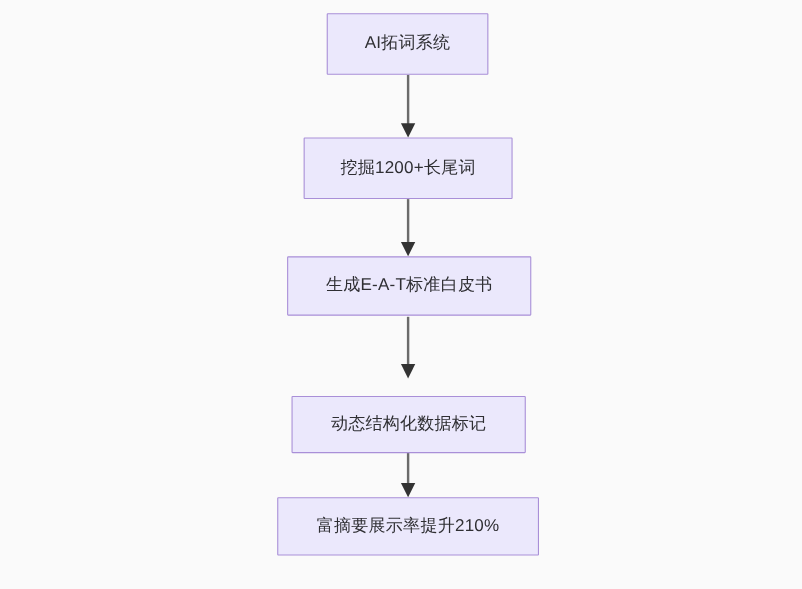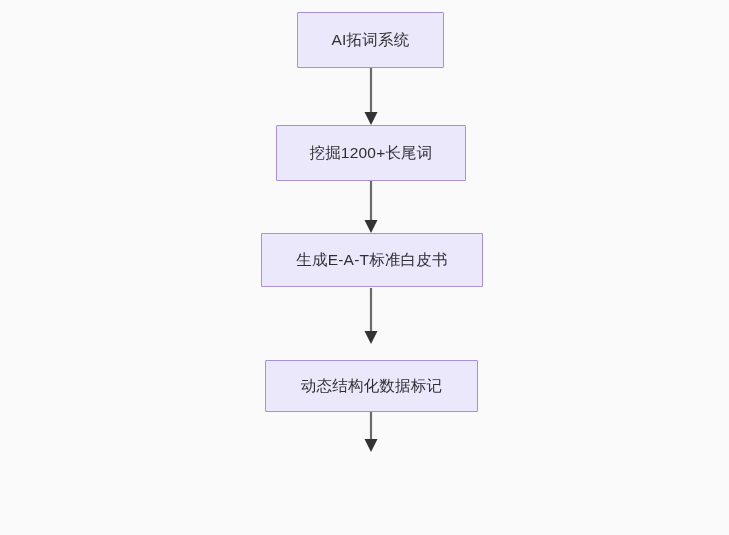--- a/index.html
+++ b/index.html
@@ -86,14 +86,17 @@
   </div>
 
   <div class="node" style="left:261px; top:233px; width:222px; height:54px;">
     <span class="node-label">生成E-A-T标准白皮书</span>
   </div>
 
   <div class="node" style="left:265px; top:340px; width:213px; height:52px;margin-top:20px;">
     <span class="node-label">动态结构化数据标记</span>
   </div>
 
+  <div class="node" style="left:252px; top:452px; width:238px; height:53px;">
+    <span class="node-label">富摘要展示率提升210%</span>
+  </div>
 
 </div>
 
 </body></html>

